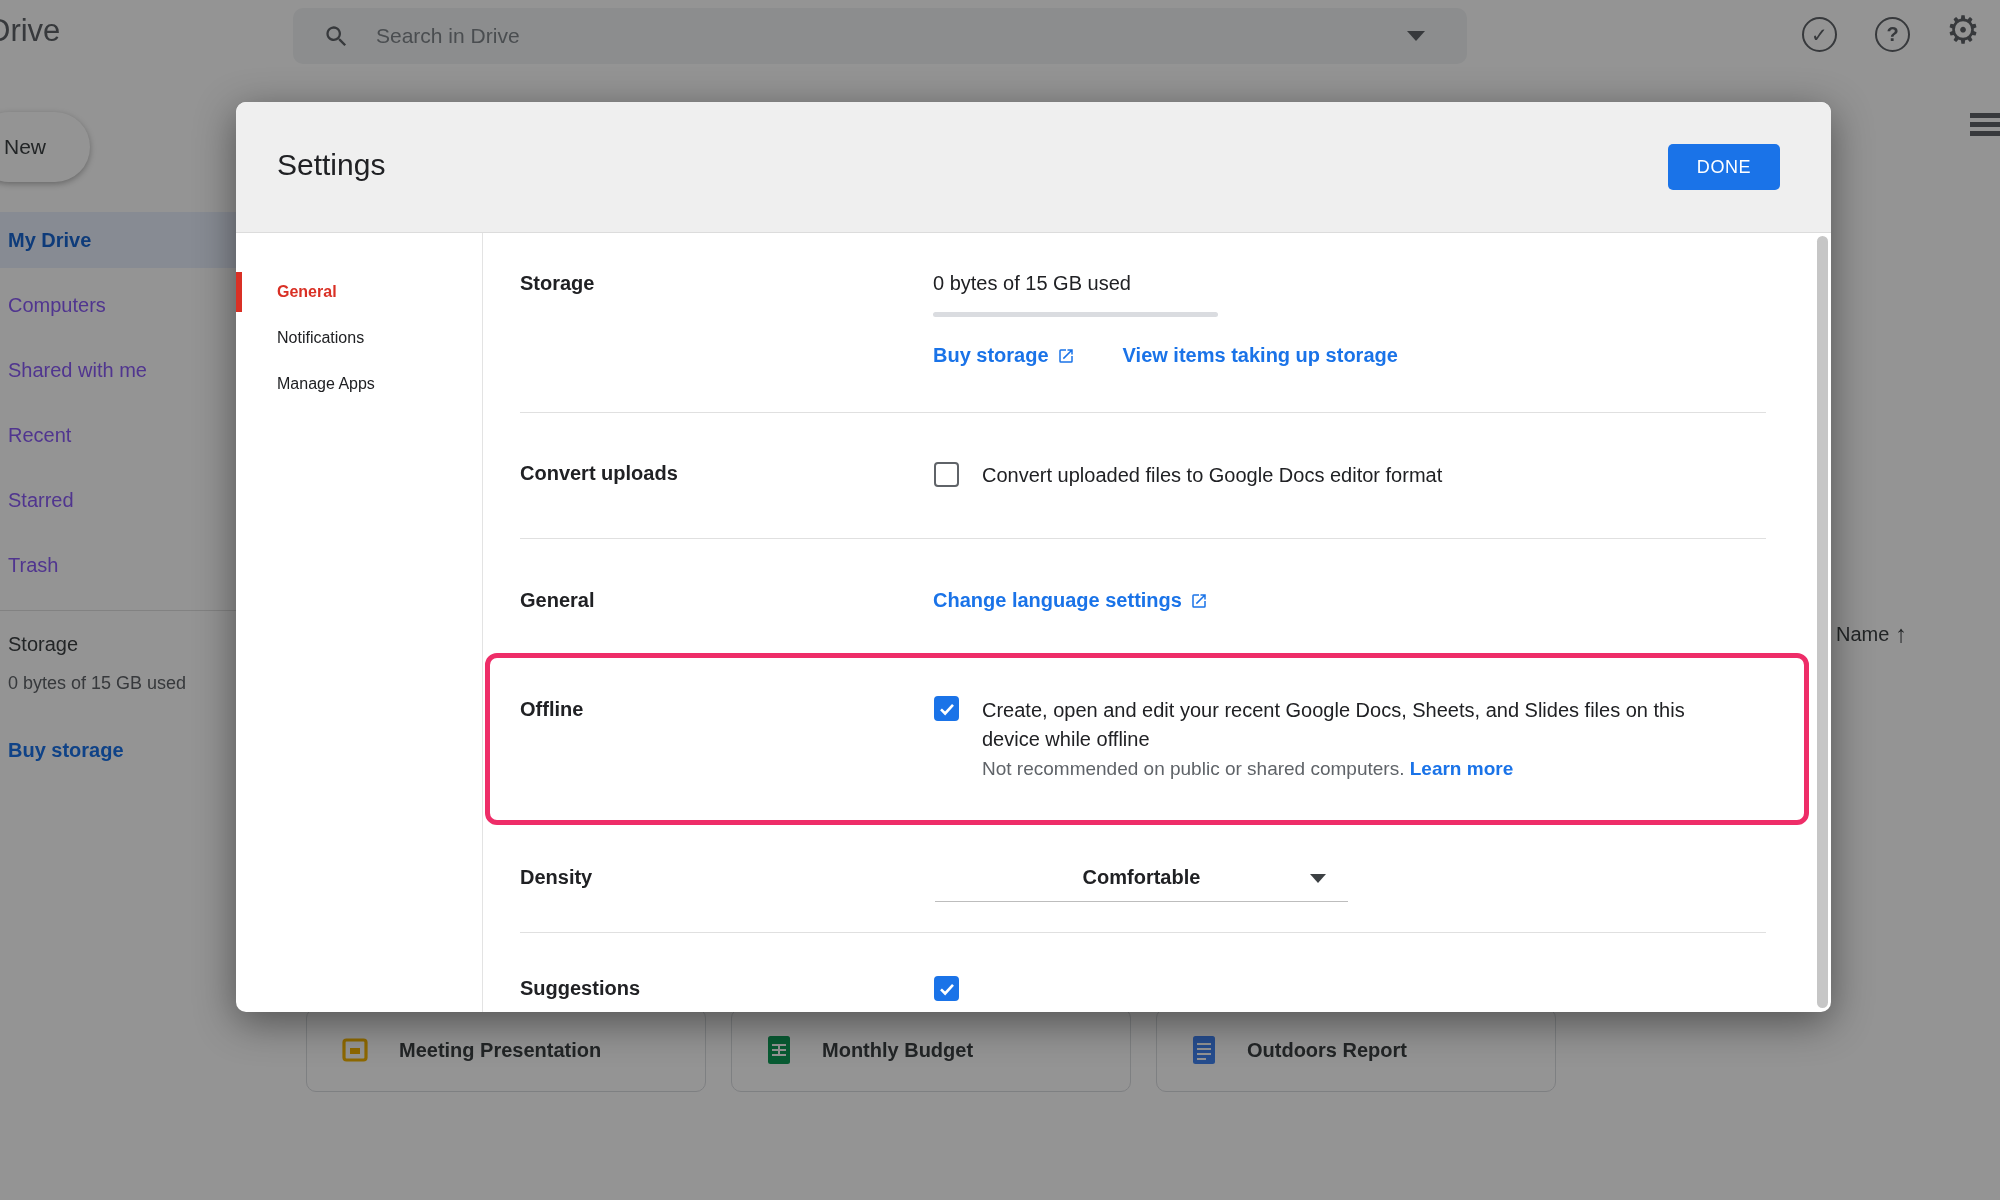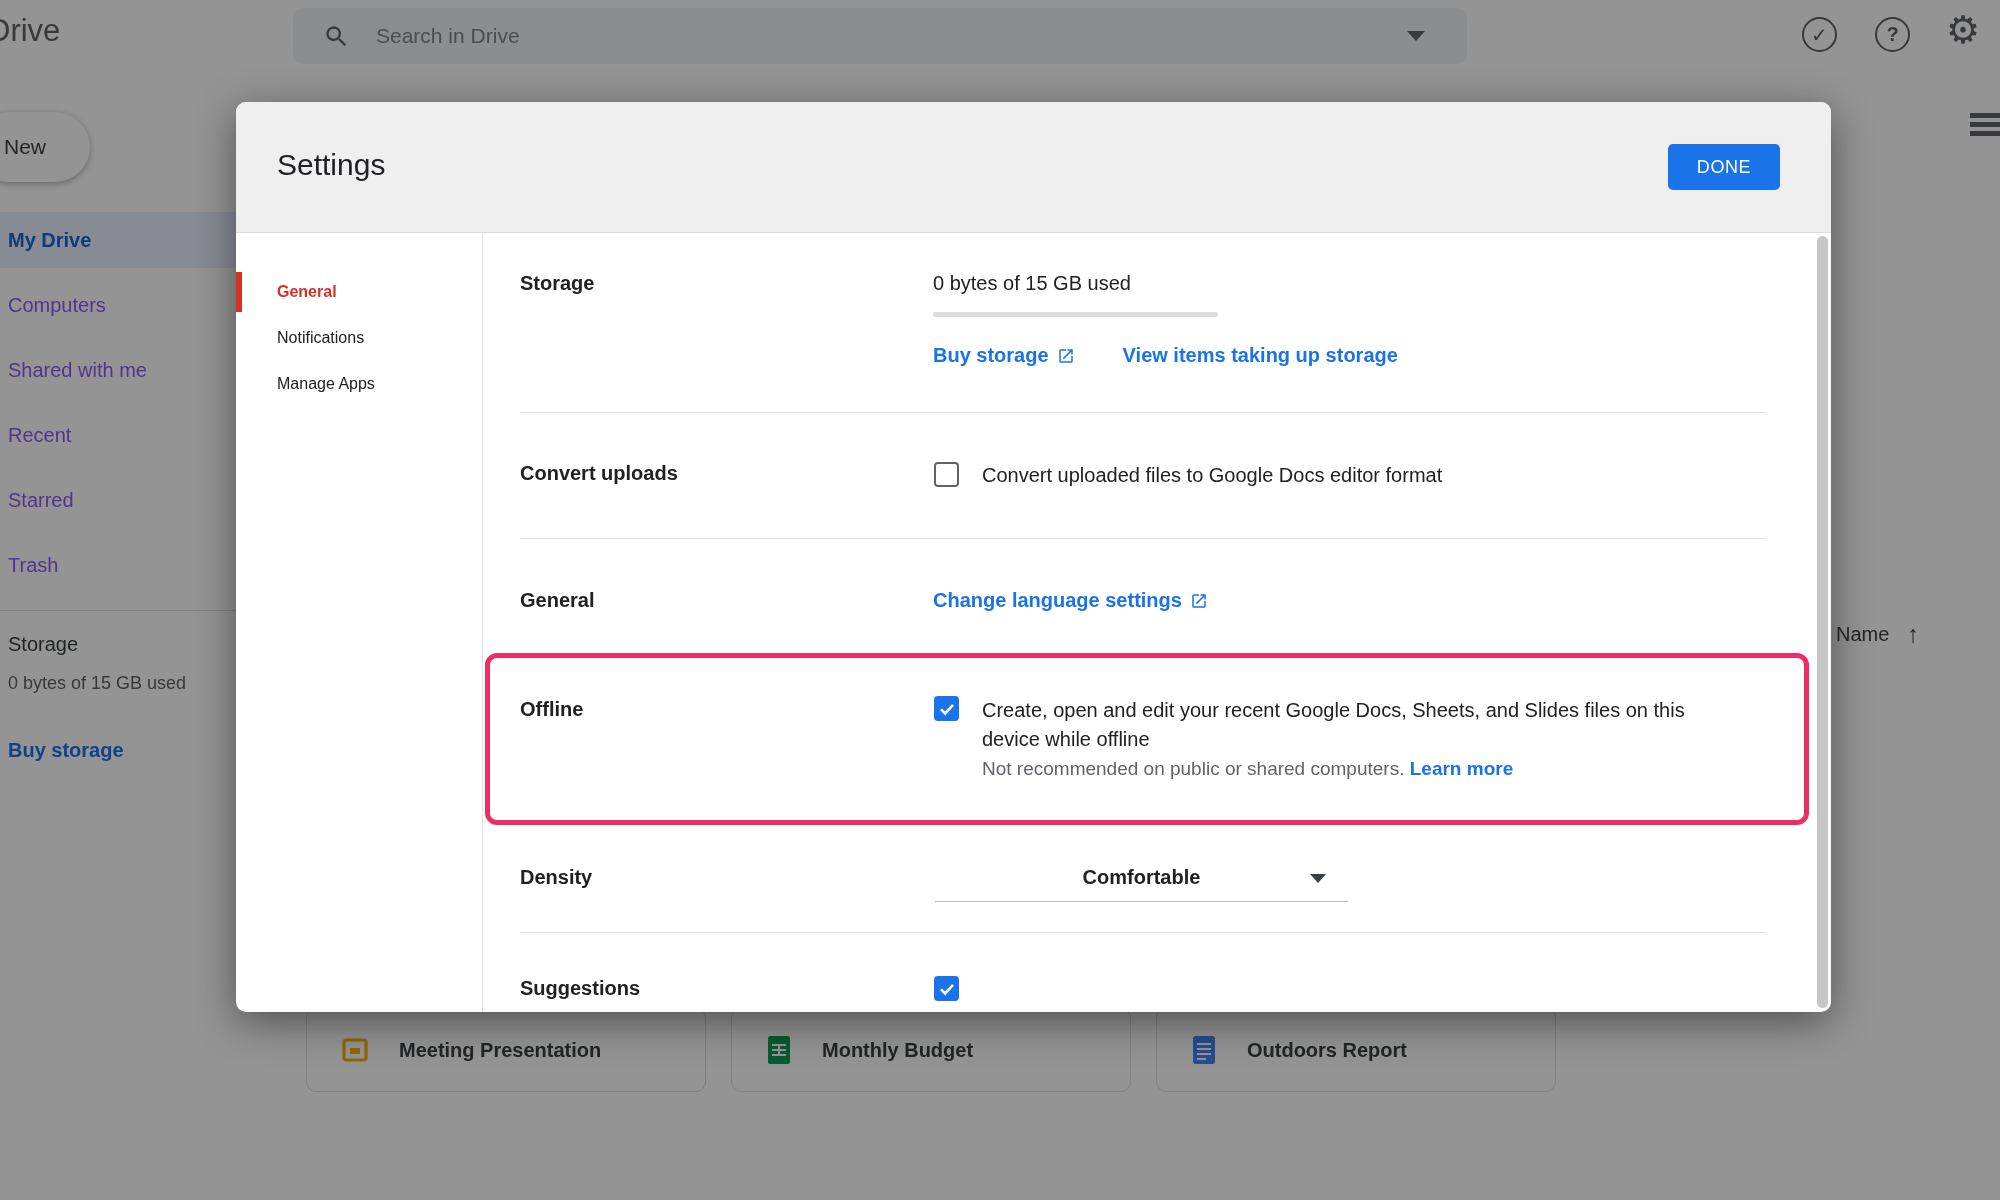--- a/index.html
+++ b/index.html
@@ -22,21 +22,21 @@
   .new-button { position:absolute; left:-26px; top:112px; width:116px; height:70px; background:#fff; border-radius:36px; box-shadow:0 2px 6px rgba(0,0,0,.3); display:flex; align-items:center; padding-left:30px; font-size:21px; color:#3c4043; }
 
   .sidebar { position:absolute; left:0; top:208px; width:284px; }
   .side-item { height:65px; display:flex; align-items:center; padding-left:8px; font-size:20px; color:#8b5cf6; }
   .side-item.active { background:#e8f0fe; color:#1967d2; font-weight:bold; height:56px; margin:4px 0 5px 0; }
   .side-divider { border-top:1px solid #e0e0e0; margin-top:12px; }
   .side-storage-heading { padding:22px 0 0 8px; font-size:20px; color:#3c4043; height:44px; }
   .side-storage-used { padding:18px 0 0 8px; font-size:18px; color:#5f6368; height:40px; }
   .side-buy-storage { padding:44px 0 0 8px; font-size:20px; color:#1a73e8; font-weight:bold; }
 
-  .name-header { position:absolute; left:1836px; top:620px; font-size:20px; color:#3c4043; display:flex; align-items:center; gap:18px; }
+  .name-header { position:absolute; left:1836px; top:620px; font-size:20px; color:#3c4043; display:flex; align-items:center; gap:6px; }
   .sort-arrow { font-size:24px; color:#3c4043; font-weight:bold; }
   .list-view-icon { position:absolute; left:1970px; top:113px; }
   .list-view-icon div { width:30px; height:5px; background:#5f6368; margin-bottom:4px; }
 
   .file-card { position:absolute; top:1008px; width:400px; height:84px; background:#fff; border:1px solid #dadce0; border-radius:10px; display:flex; align-items:center; padding-left:34px; }
   .file-card .fname { margin-left:30px; font-size:20px; color:#3c4043; font-weight:700; }
 
   
   .dim { position:absolute; inset:0; background:rgba(0,0,0,0.42); z-index:5; }
 

